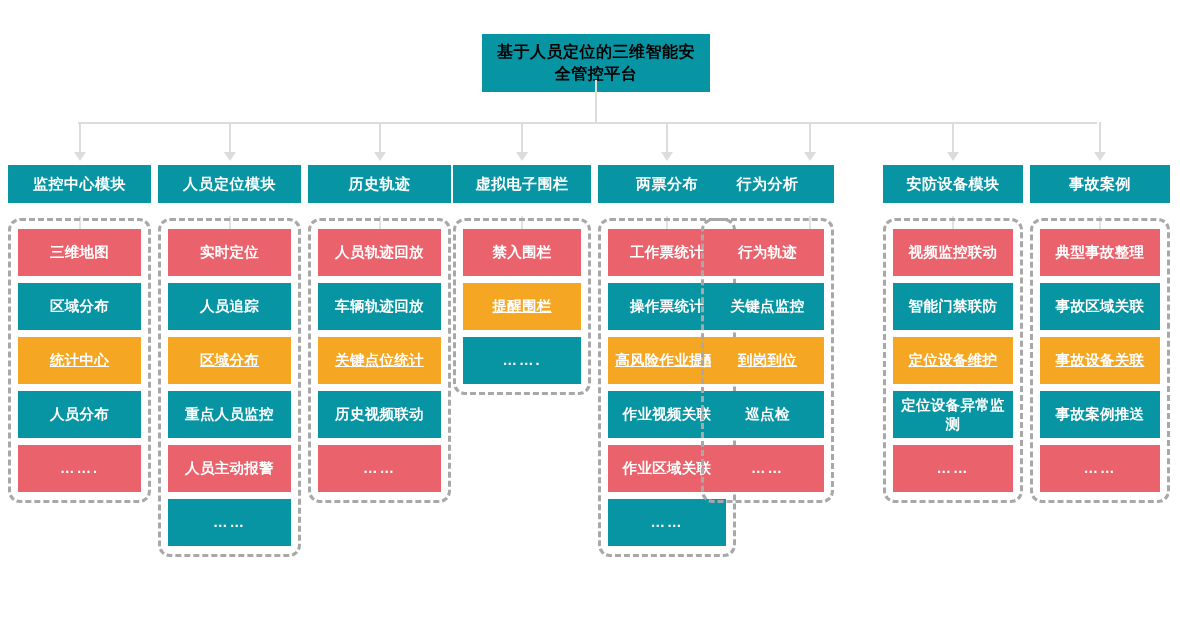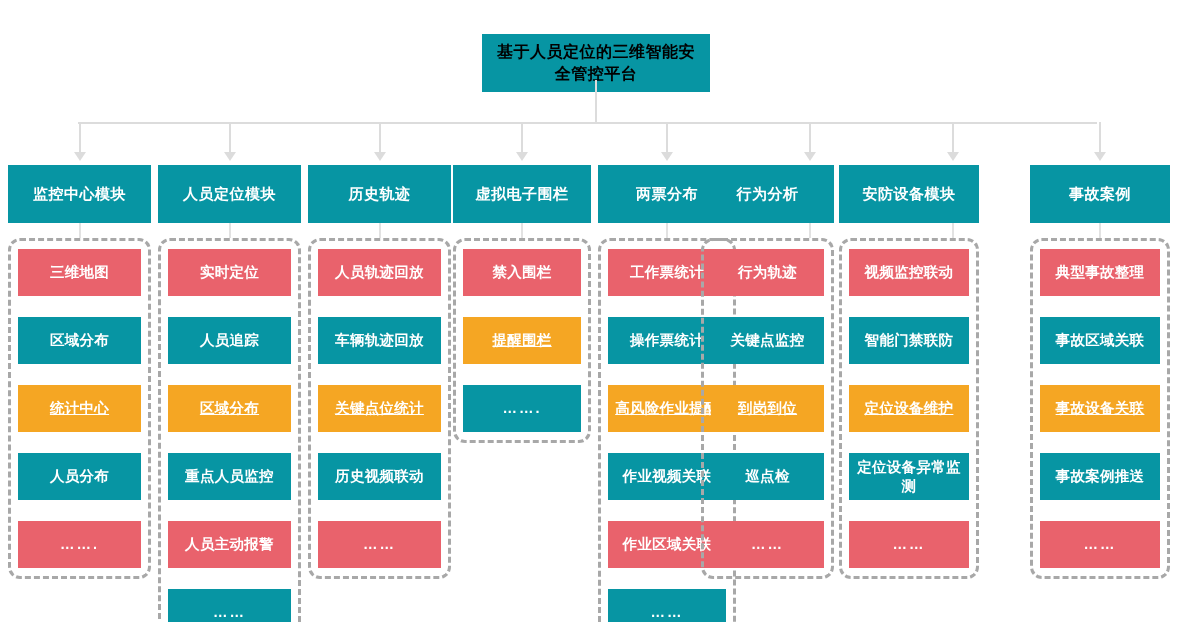--- a/index.html
+++ b/index.html
@@ -83,40 +83,40 @@
   }
 
   
   .column {
     position: absolute;
     top: 165px;
   }
   .col-header {
     background: #0795a3;
     color: #ffffff;
-    height: 58px;
+    height: 38px;
     display: flex;
     align-items: center;
     justify-content: center;
     font-size: 15px;
     font-weight: bold;
     text-align: center;
     letter-spacing: 0.5px;
     box-sizing: border-box;
     padding: 0 4px;
   }
   .col-group {
     margin-top: 15px;
     border: 3px dashed #a8a8a8;
     border-radius: 12px;
     padding: 8px 7px;
     box-sizing: border-box;
     display: flex;
     flex-direction: column;
-    gap: 21px;
+    gap: 7px;
     background: transparent;
   }
   .node {
     min-height: 47px;
     display: flex;
     align-items: center;
     justify-content: center;
     text-align: center;
     color: #ffffff;
     font-size: 14.5px;
@@ -221,21 +221,21 @@
       <div class="column" style="left: 701px; width: 133px;">
         <div class="col-header">行为分析</div>
         <div class="col-group">
           <div class="node red">行为轨迹</div>
           <div class="node teal">关键点监控</div>
           <div class="node amber">到岗到位</div>
           <div class="node teal">巡点检</div>
           <div class="node red dots">……</div>
         </div>
       </div>
-      <div class="column" style="left: 839px; width: 140px;">
+      <div class="column" style="left: 883px; width: 140px;">
         <div class="col-header">安防设备模块</div>
         <div class="col-group">
           <div class="node red">视频监控联动</div>
           <div class="node teal">智能门禁联防</div>
           <div class="node amber">定位设备维护</div>
           <div class="node teal">定位设备异常监测</div>
           <div class="node red dots">……</div>
         </div>
       </div>
       <div class="column" style="left: 1030px; width: 140px;">

